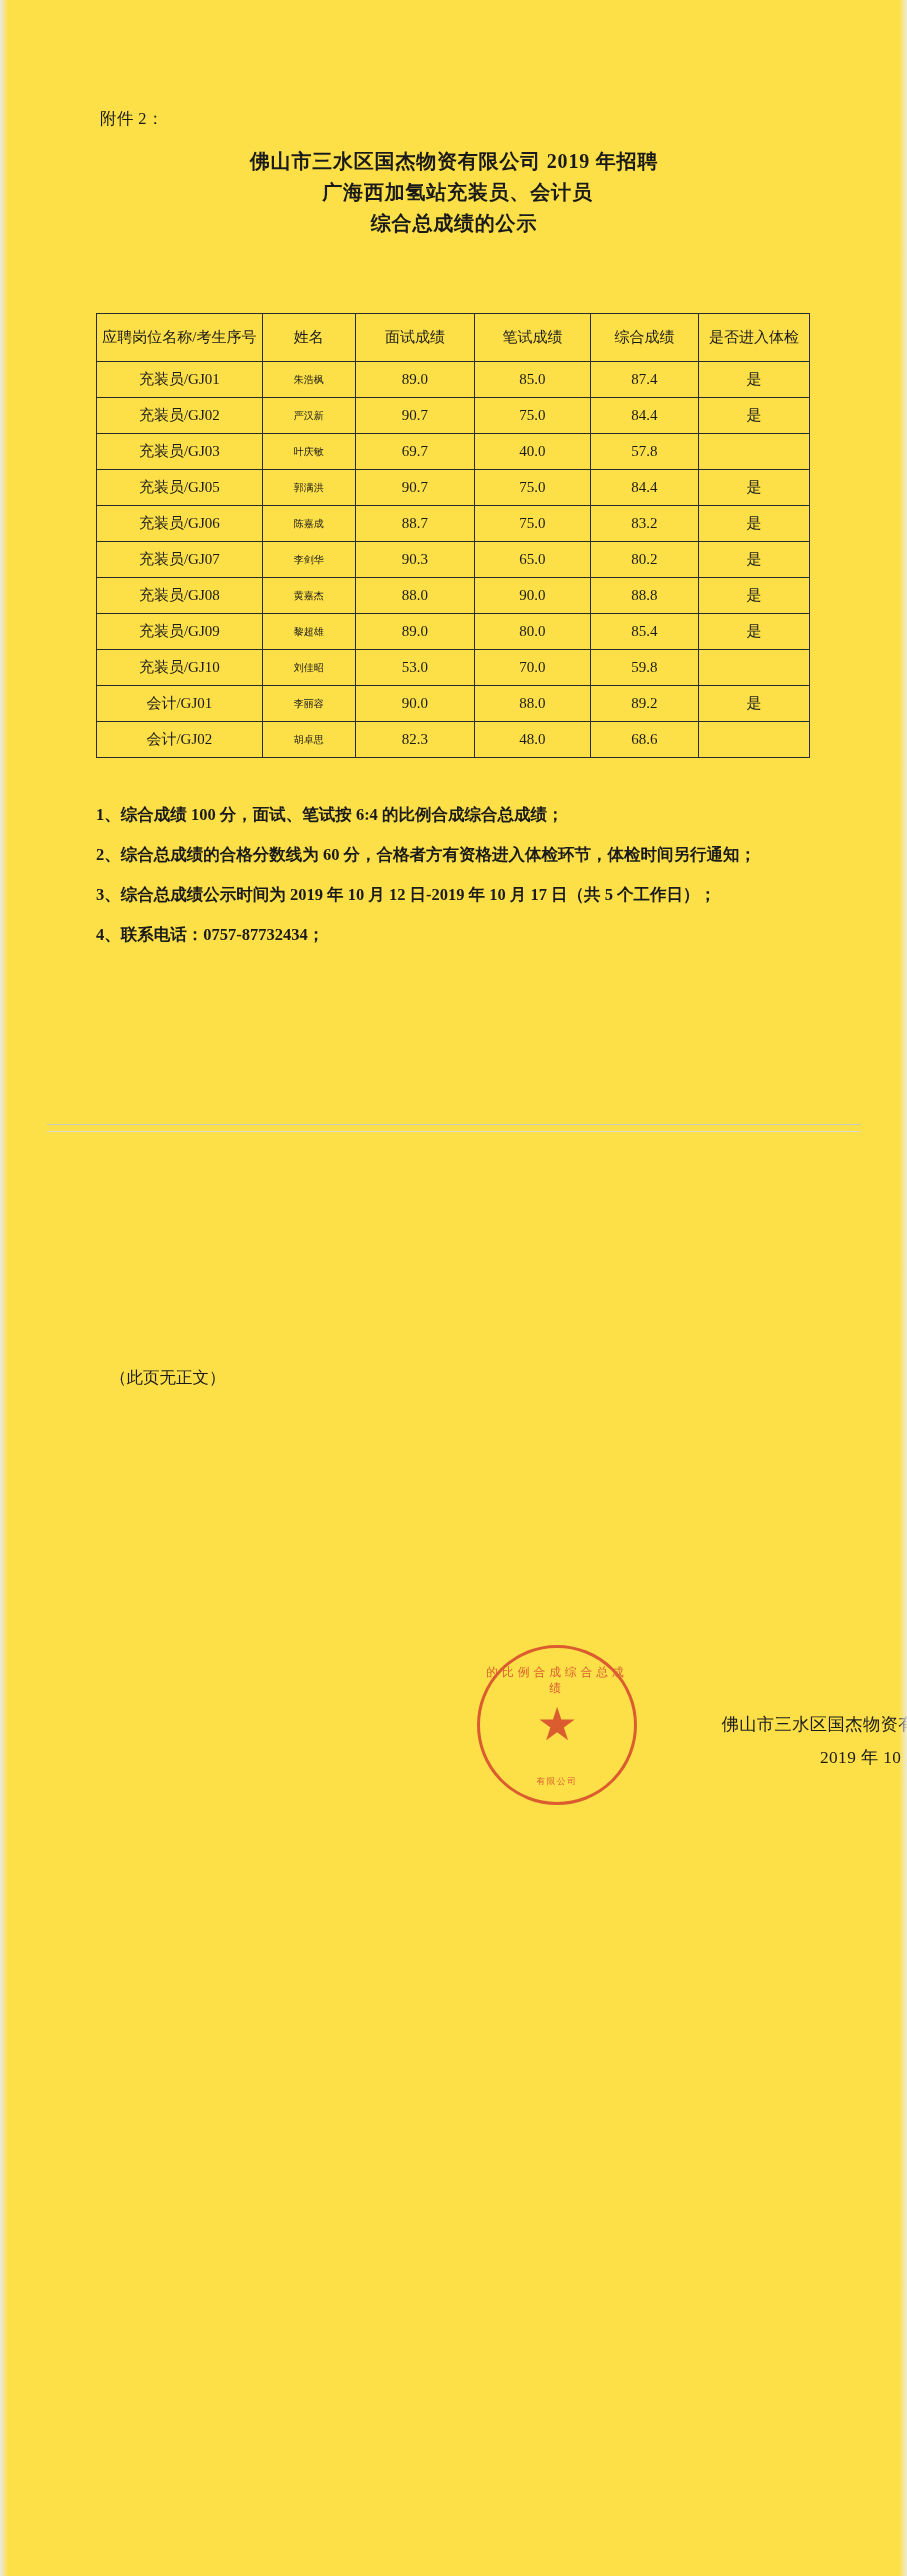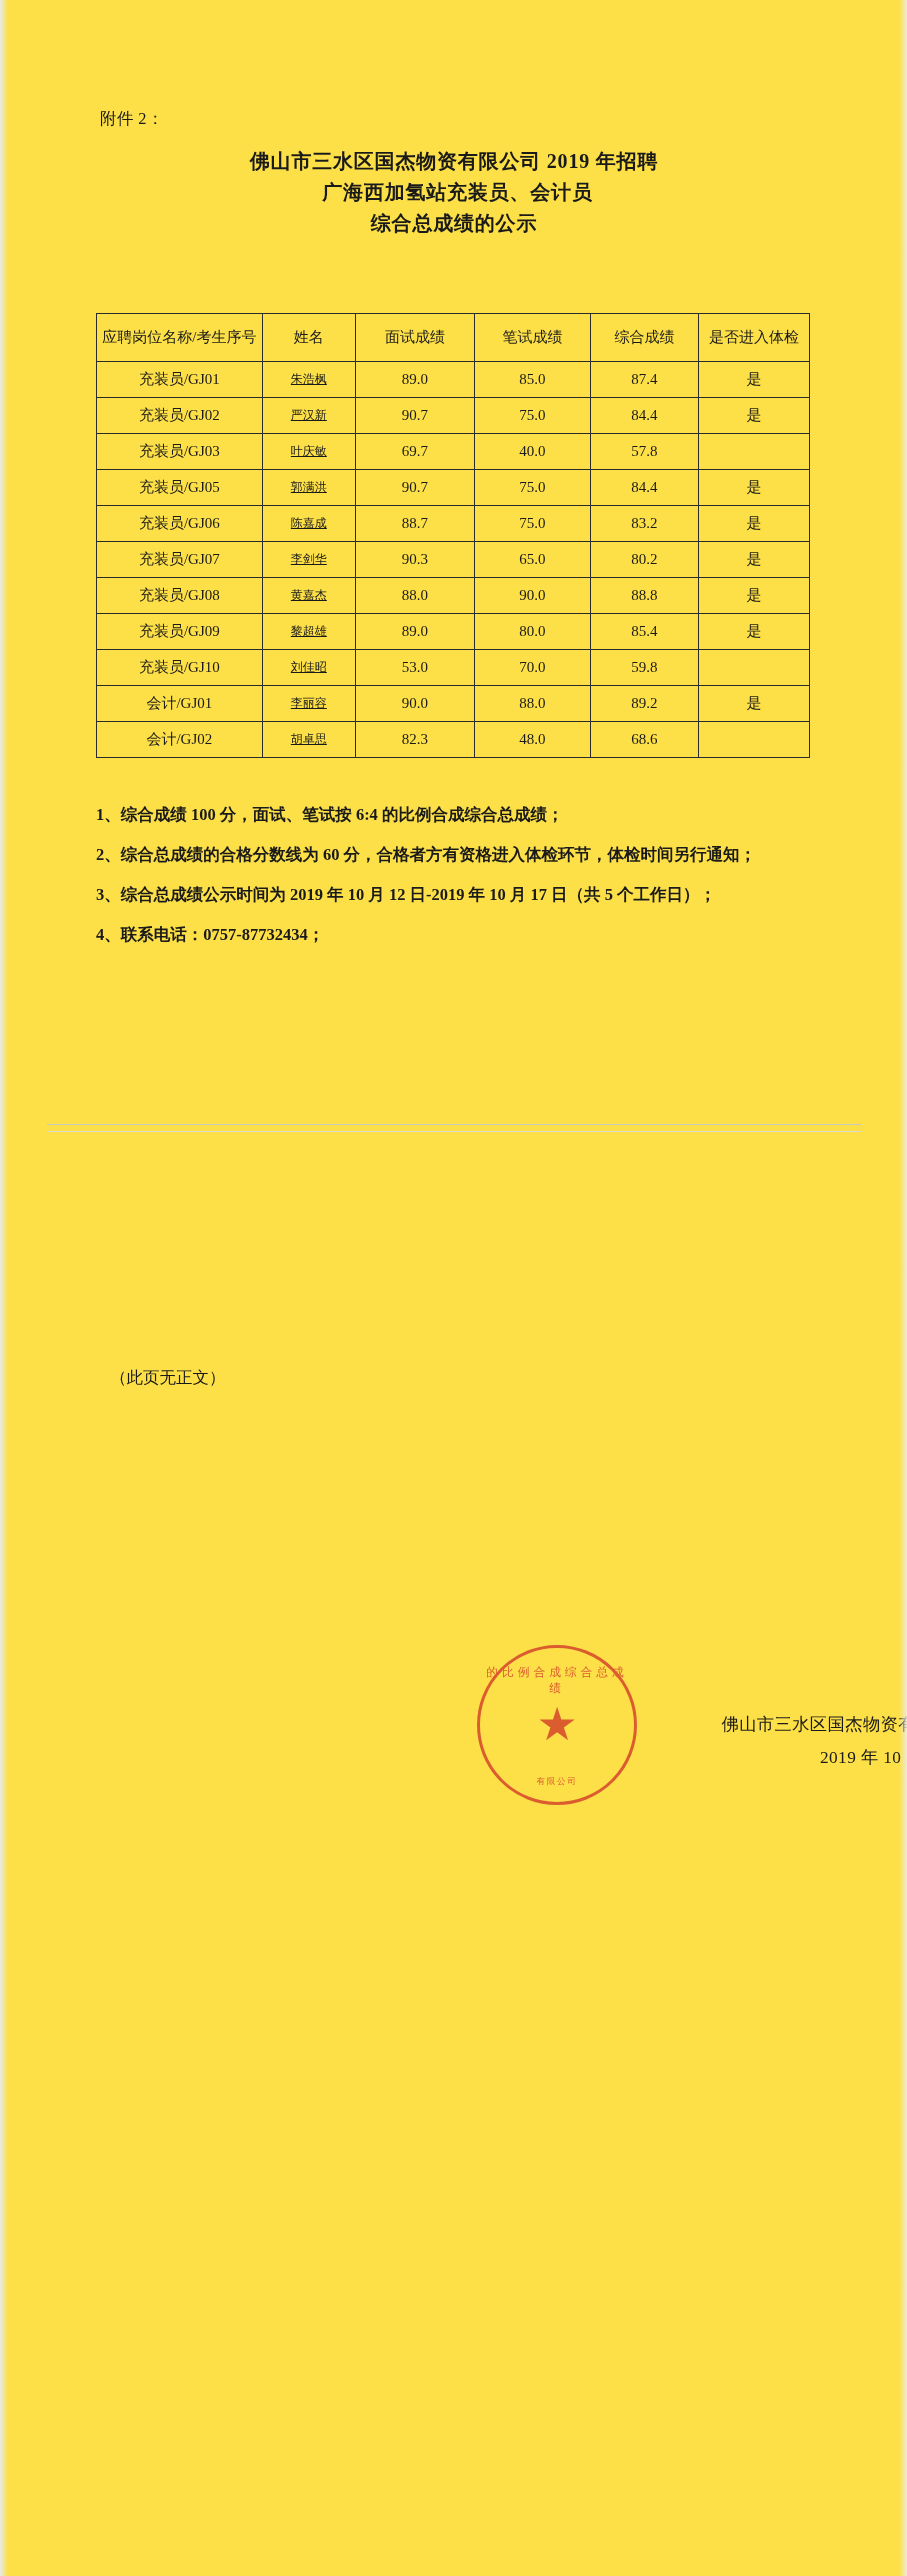--- a/index.html
+++ b/index.html
@@ -85,21 +85,21 @@
     line-height: 1.3;
     font-size: 15px;
   }
   .col-post { width: 166px; }
   .col-name { width: 93px; }
   .col-interview { width: 119px; }
   .col-written { width: 116px; }
   .col-total { width: 108px; margin-left: 20px; }
   .col-medical { width: 111px; }
 
-  td.name-cell { font-size: 12px; text-decoration: underline; }
+  td.name-cell { font-size: 10px; }
 
   .notes {
     position: absolute;
     left: 96px;
     top: 799px;
     width: 706px;
     font-size: 16.5px;
     line-height: 1.95;
   }
   .notes p {

